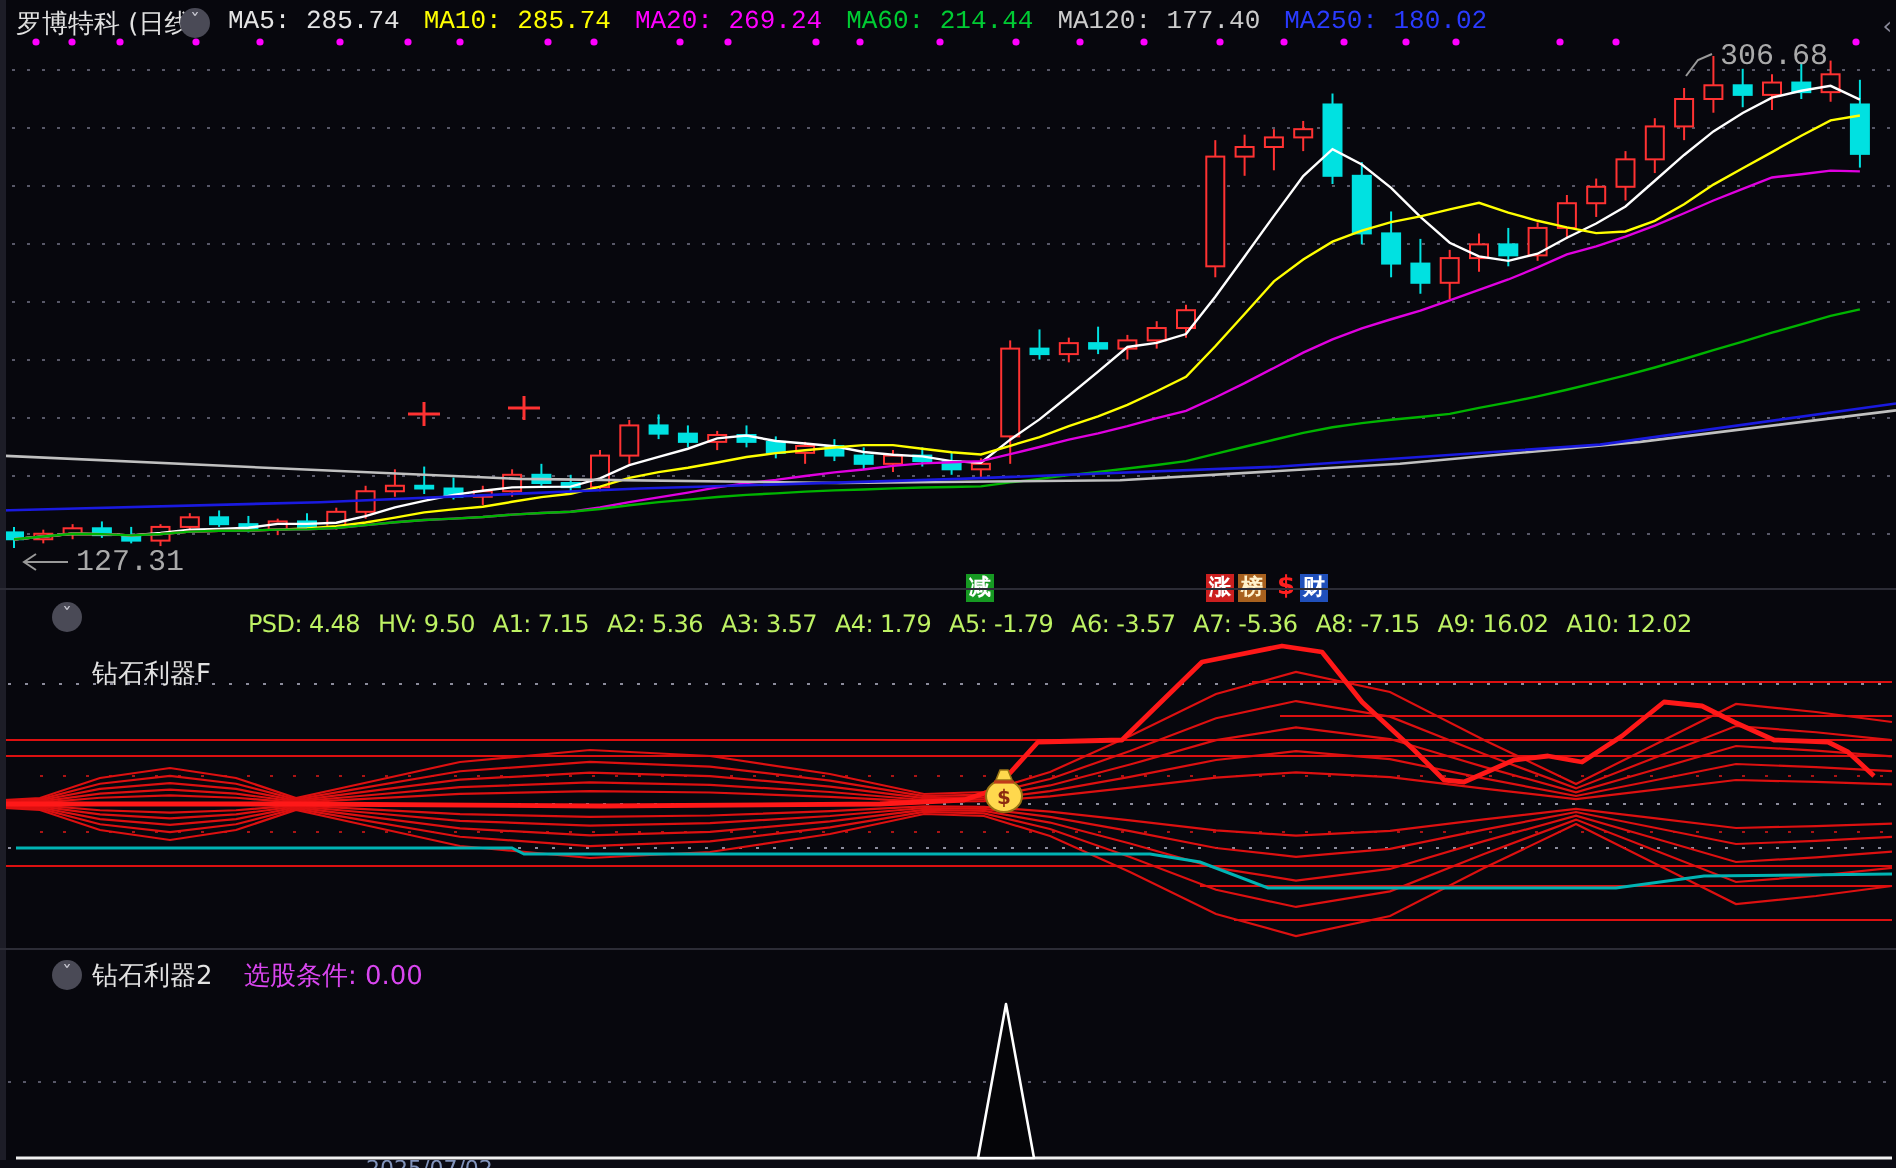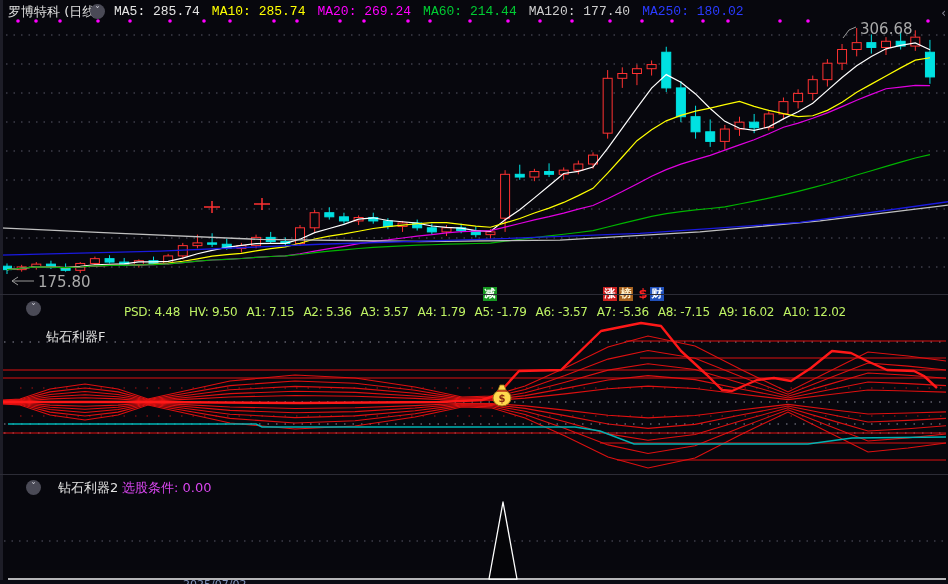--- a/index.html
+++ b/index.html
@@ -8,21 +8,21 @@
   .abs{position:absolute;}
   #left-strip{left:0;top:0;width:3px;height:584px;background:#1d1d27;}
   .hdr-text{white-space:nowrap;font-size:13px;color:#e2e2e2;}
   .chev{display:inline-flex;align-items:center;justify-content:center;width:15px;height:15px;
         border-radius:50%;background:#4a4a56;color:#c9c9d2;font-size:10px;line-height:15px;}
   .ma-item{margin-right:12px;font-size:13px;font-family:Liberation Mono, monospace;}
   .ind-item{margin-right:9px;font-size:12px;letter-spacing:-0.3px;color:#bef264;font-weight:normal;}
   #ind1-values{left:124px;top:301px;width:824px;overflow:hidden;white-space:nowrap;}
   .badge{position:absolute;width:14px;height:14px;font-size:11px;line-height:14px;text-align:center;
          color:#fff;font-weight:bold;}
-  .price-label{color:#aaaaaa;font-size:15px;}
+  .price-label{color:#aaaaaa;font-size:15px;font-family:Liberation Mono, monospace;}
   .divider{left:0;width:948px;height:1px;background:#2c2c36;}
   #collapse-arrow{right:2px;top:6px;color:#8a8a9a;font-size:12px;}
   #axis-strip{left:0;top:580px;width:948px;height:4px;background:#0b0b13;overflow:hidden;}
   #axis-date{position:absolute;left:183px;top:0px;height:4px;overflow:hidden;color:#8294bb;
              font-size:11px;line-height:10px;}
   svg{display:block;}
 </style>
 </head>
 <body>
 
@@ -268,37 +268,37 @@
     </svg>
 
   <div id="left-strip" class="abs"></div>
 
   <div class="abs hdr-text" style="left:8px;top:3px;">罗博特科 (日线)</div>
   <span class="abs chev" style="left:90px;top:4px;">ˇ</span>
   <div id="ma-row" class="abs hdr-text" style="left:114px;top:3px;"><span class="ma-item" style="color: rgb(228, 228, 228);">MA5: 285.74</span><span class="ma-item" style="color: rgb(255, 255, 0);">MA10: 285.74</span><span class="ma-item" style="color: rgb(255, 0, 255);">MA20: 269.24</span><span class="ma-item" style="color: rgb(0, 204, 51);">MA60: 214.44</span><span class="ma-item" style="color: rgb(204, 204, 204);">MA120: 177.40</span><span class="ma-item" style="color: rgb(42, 59, 255);">MA250: 180.02</span></div>
   <div id="collapse-arrow" class="abs">‹</div>
 
   <div class="abs price-label" style="left:860px;top:20px;">306.68</div>
-  <div class="abs price-label" style="left:38px;top:273px;">175.80</div>
+  <div class="abs price-label" style="left:38px;top:273px;">127.31</div>
   <div id="badges">
       <span class="badge" style="left: 483px; top: 287px; color: rgb(255, 255, 255); background: rgb(22, 153, 34);">减</span>
       <span class="badge" style="left: 603px; top: 287px; color: rgb(255, 255, 255); background: rgb(204, 31, 31);">涨</span>
       <span class="badge" style="left: 619px; top: 287px; color: rgb(255, 242, 204); background: rgb(168, 97, 30);">榜</span>
       <span class="badge" style="left: 636px; top: 287px; color: rgb(255, 32, 32); font-size: 13px;">$</span>
       <span class="badge" style="left: 650px; top: 287px; color: rgb(255, 255, 255); background: rgb(32, 80, 187);">财</span>
     </div>
 
   <div class="abs divider" style="top:294px;"></div>
 
   <span class="abs chev" style="left:26px;top:301px;">ˇ</span>
   <div class="abs hdr-text" style="left:46px;top:300px;margin-top:28px;">钻石利器F</div>
   <div id="ind1-values" class="abs"><span class="ind-item">PSD: 4.48</span><span class="ind-item">HV: 9.50</span><span class="ind-item">A1: 7.15</span><span class="ind-item">A2: 5.36</span><span class="ind-item">A3: 3.57</span><span class="ind-item">A4: 1.79</span><span class="ind-item">A5: -1.79</span><span class="ind-item">A6: -3.57</span><span class="ind-item">A7: -5.36</span><span class="ind-item">A8: -7.15</span><span class="ind-item">A9: 16.02</span><span class="ind-item">A10: 12.02</span></div>
 
   <div class="abs divider" style="top:474px;"></div>
 
   <span class="abs chev" style="left:26px;top:480px;">ˇ</span>
-  <div class="abs hdr-text" style="left:58px;top:479px;">钻石利器2</div>
+  <div class="abs hdr-text" style="left:46px;top:479px;">钻石利器2</div>
   <div class="abs hdr-text" style="left:122px;top:479px;color:#d946ef;">选股条件: 0.00</div>
 
   <div id="axis-strip" class="abs">
     <div id="axis-date">2025/07/02</div>
   </div>
 </div>
 
 </body></html>

